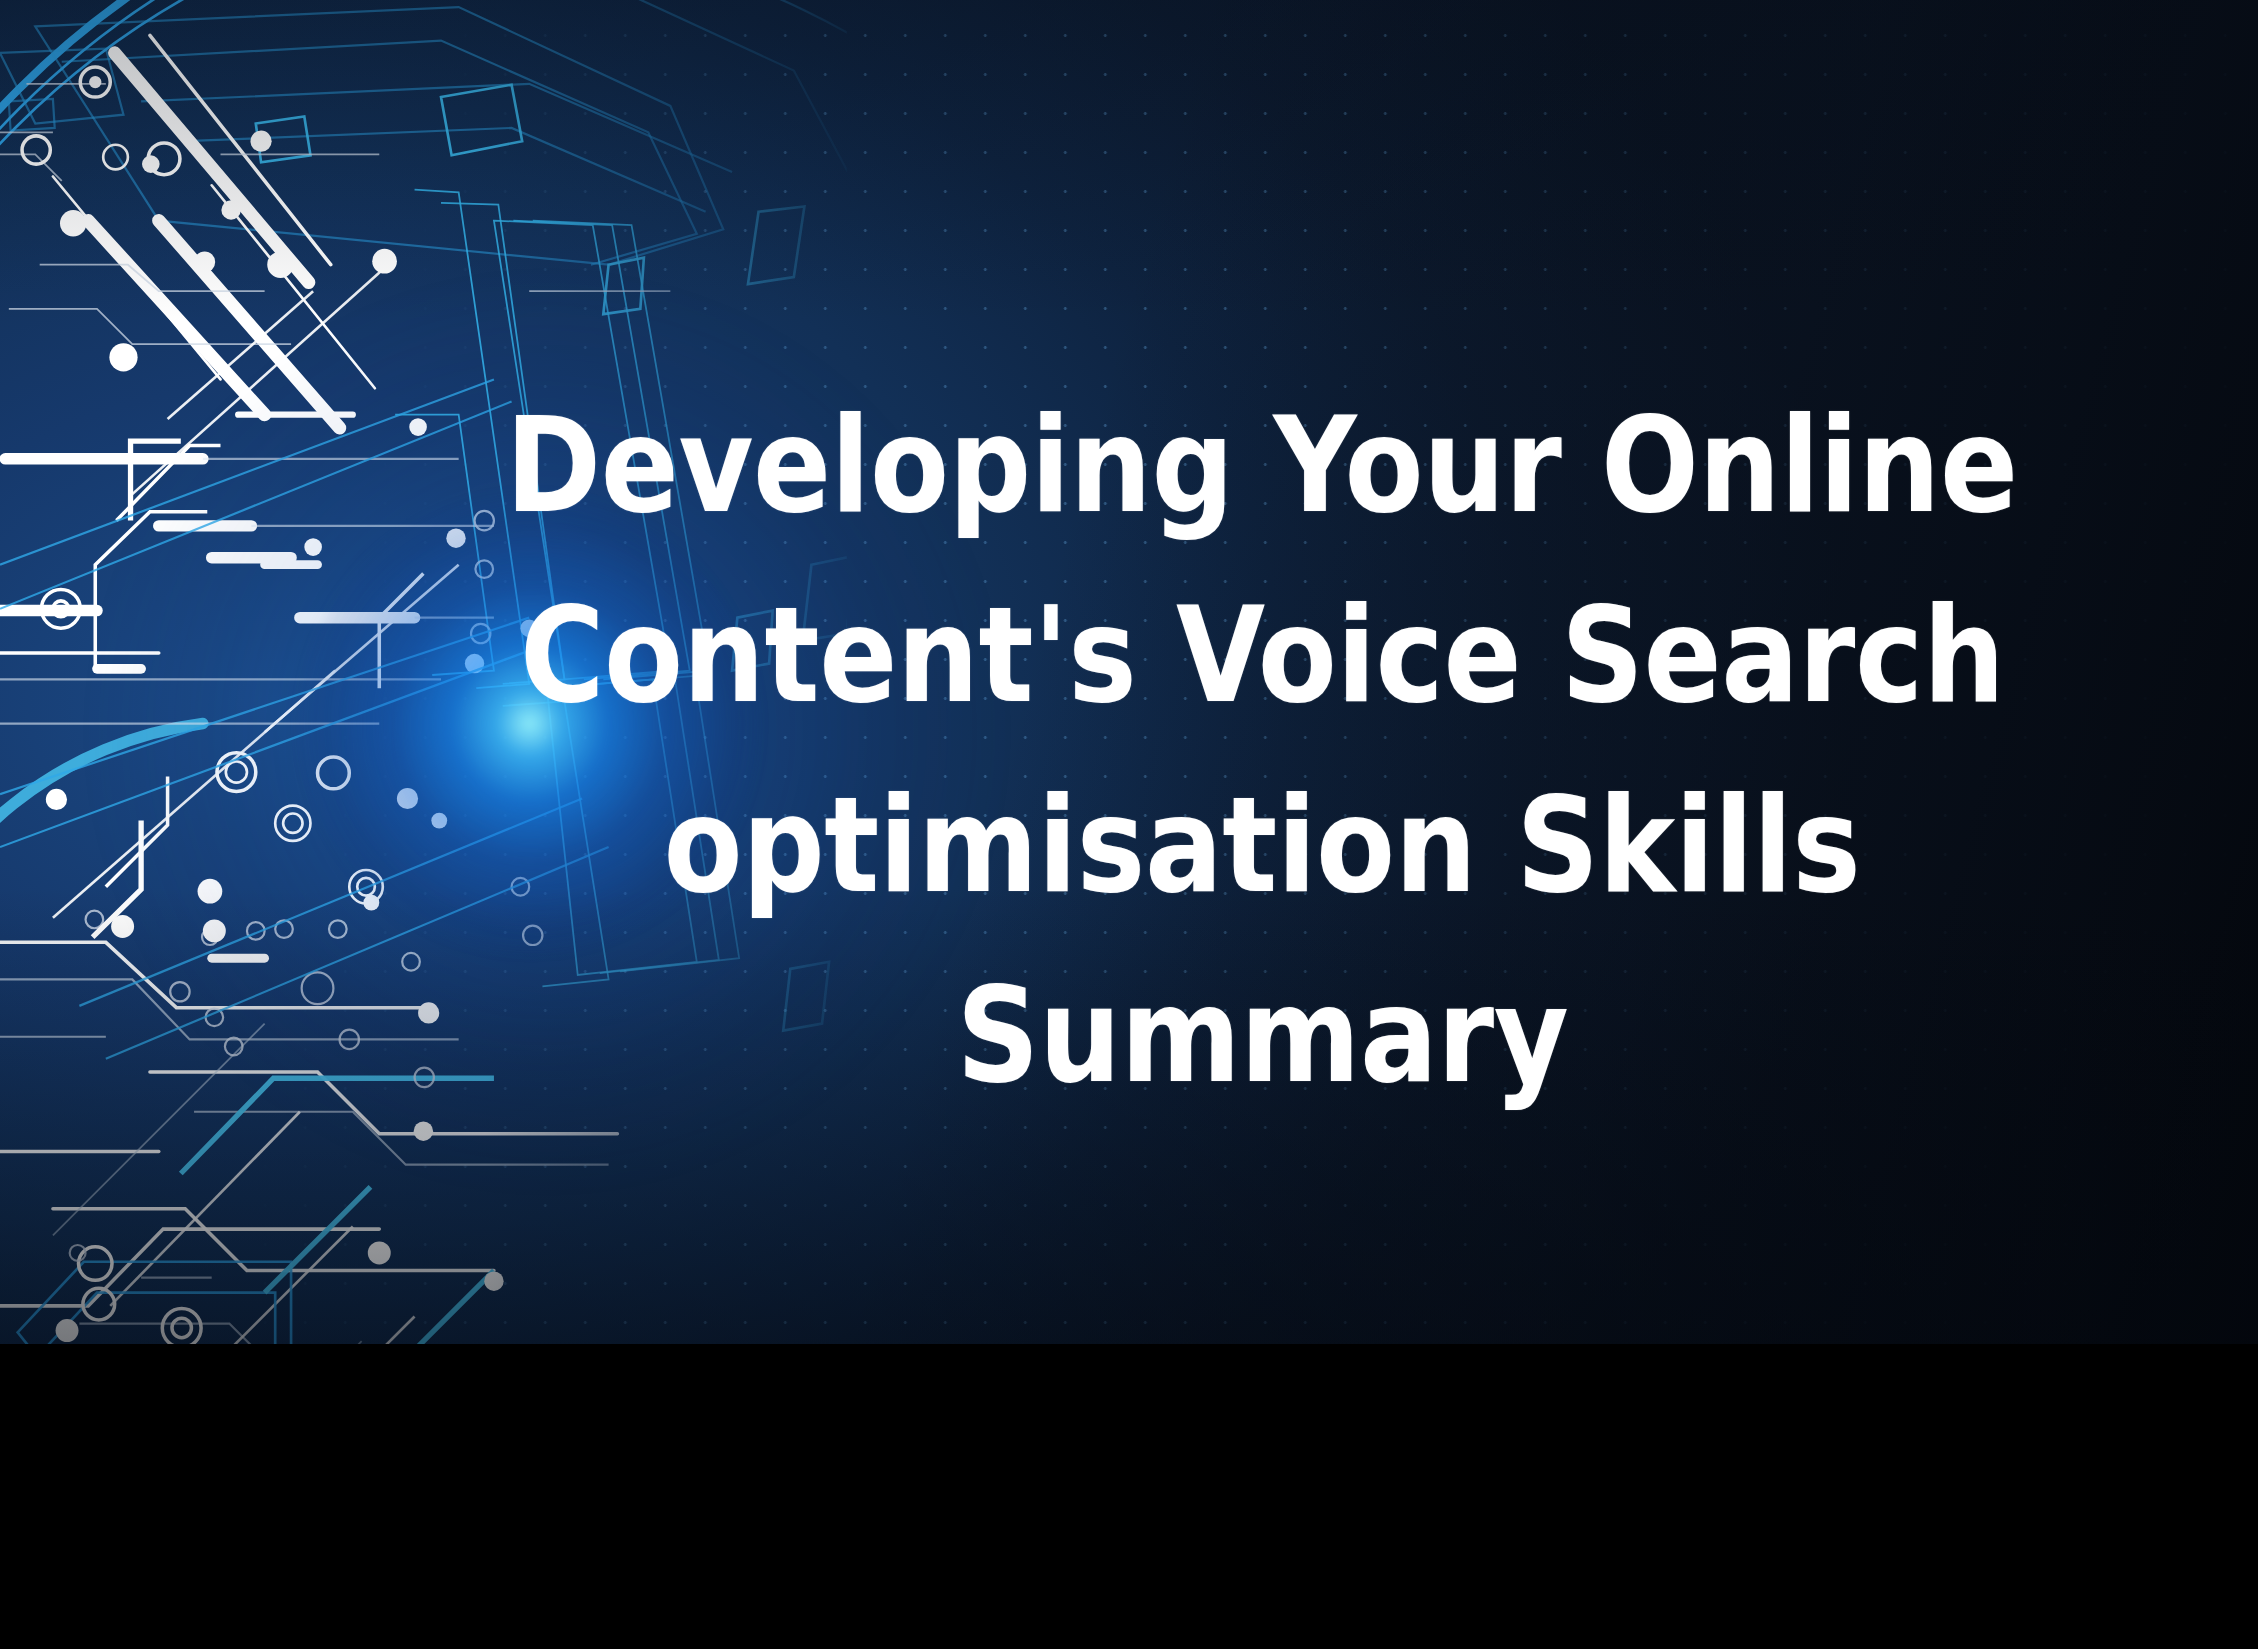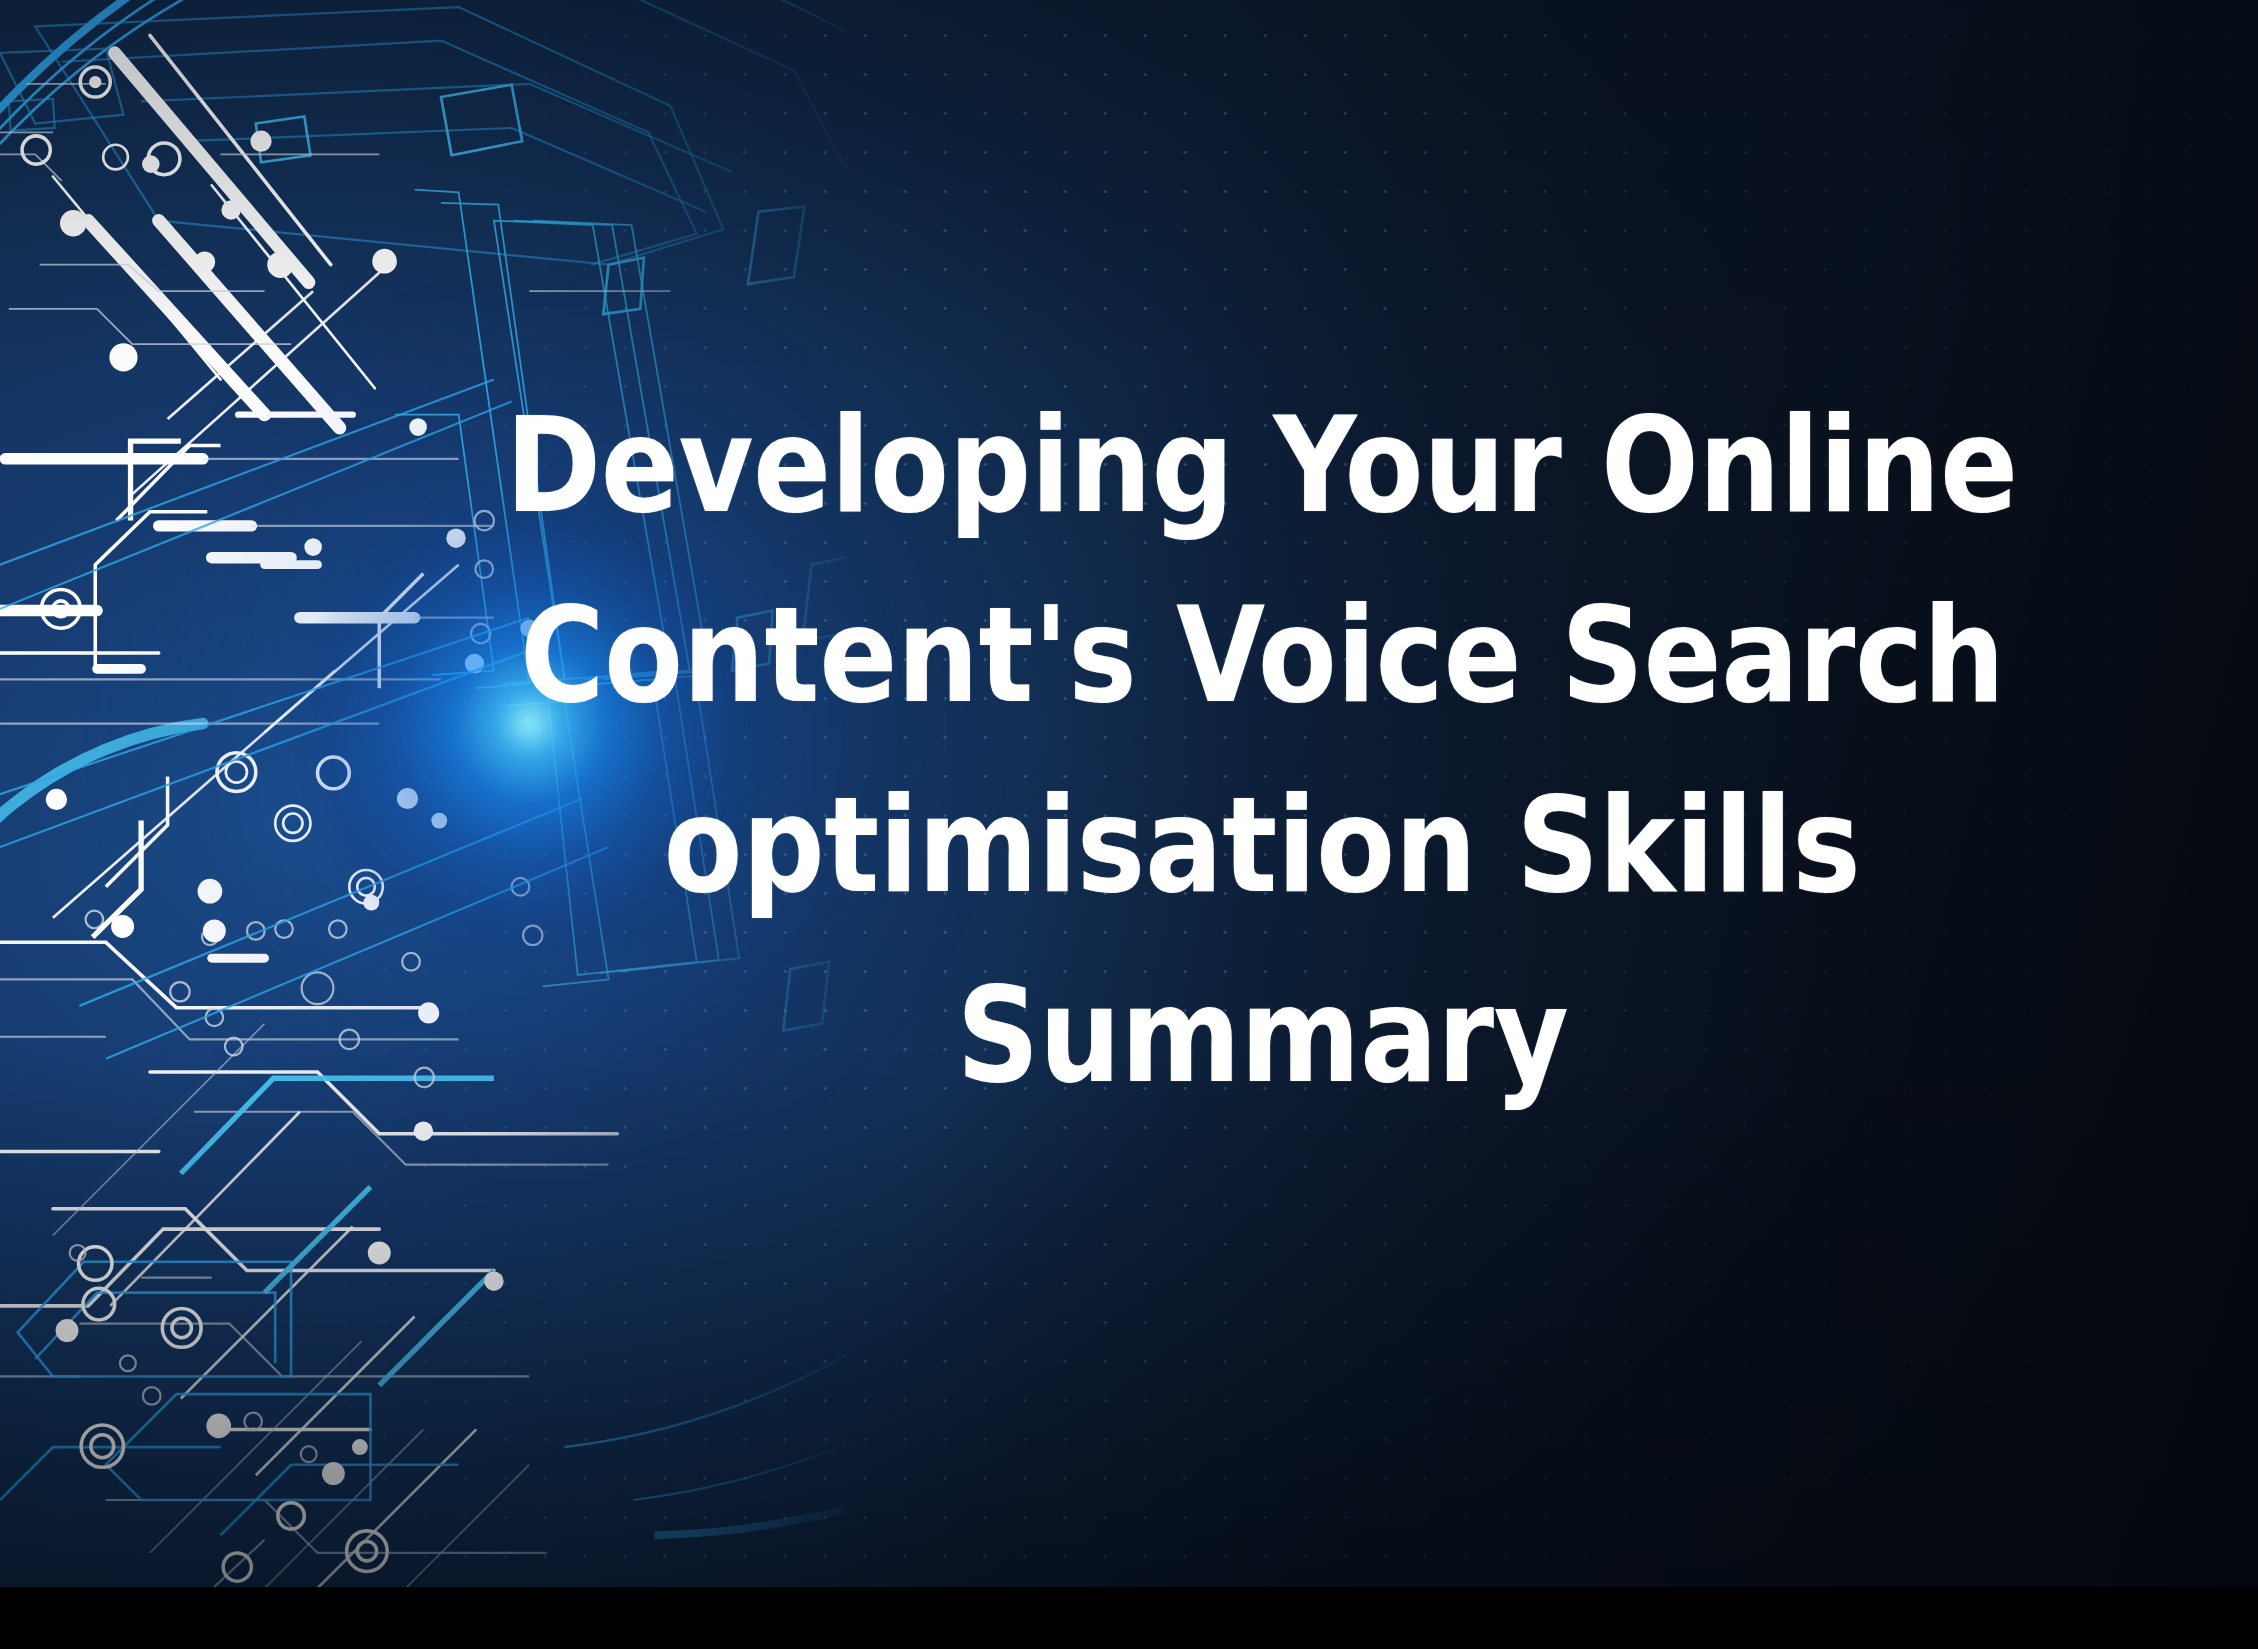--- a/index.html
+++ b/index.html
@@ -3,21 +3,21 @@
 <meta charset="utf-8">
 <style>
   html, body {
     margin: 0;
     padding: 0;
     background: #000;
   }
   #stage {
     position: relative;
     width: 2258px;
-    height: 1587px;
+    height: 1344px;
     overflow: hidden;
     font-family: "Liberation Sans", sans-serif;
     background: #0d1b2e;
   }
 
   
   .bg-base {
     position: absolute;
     inset: 0;
     background:

